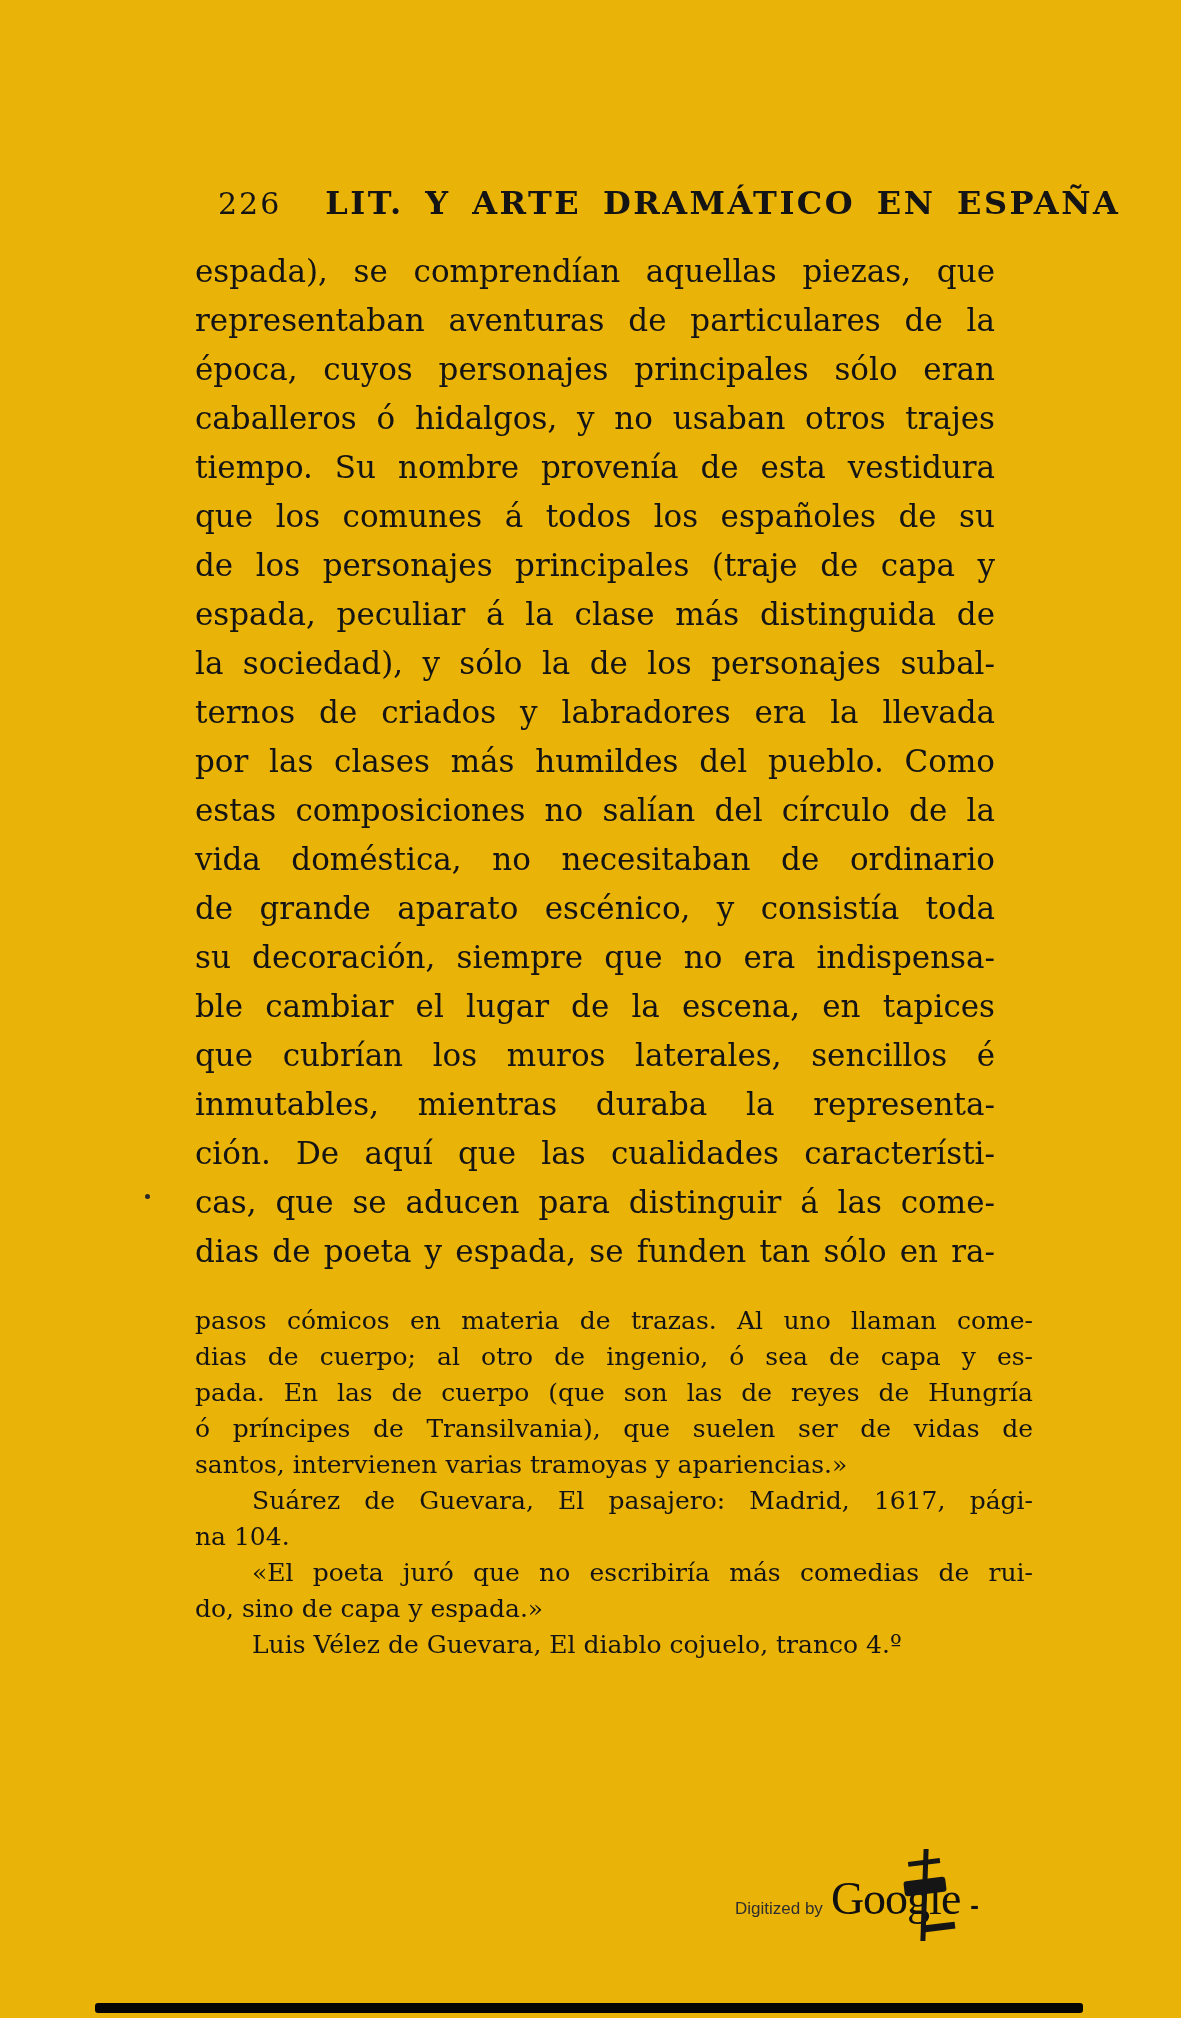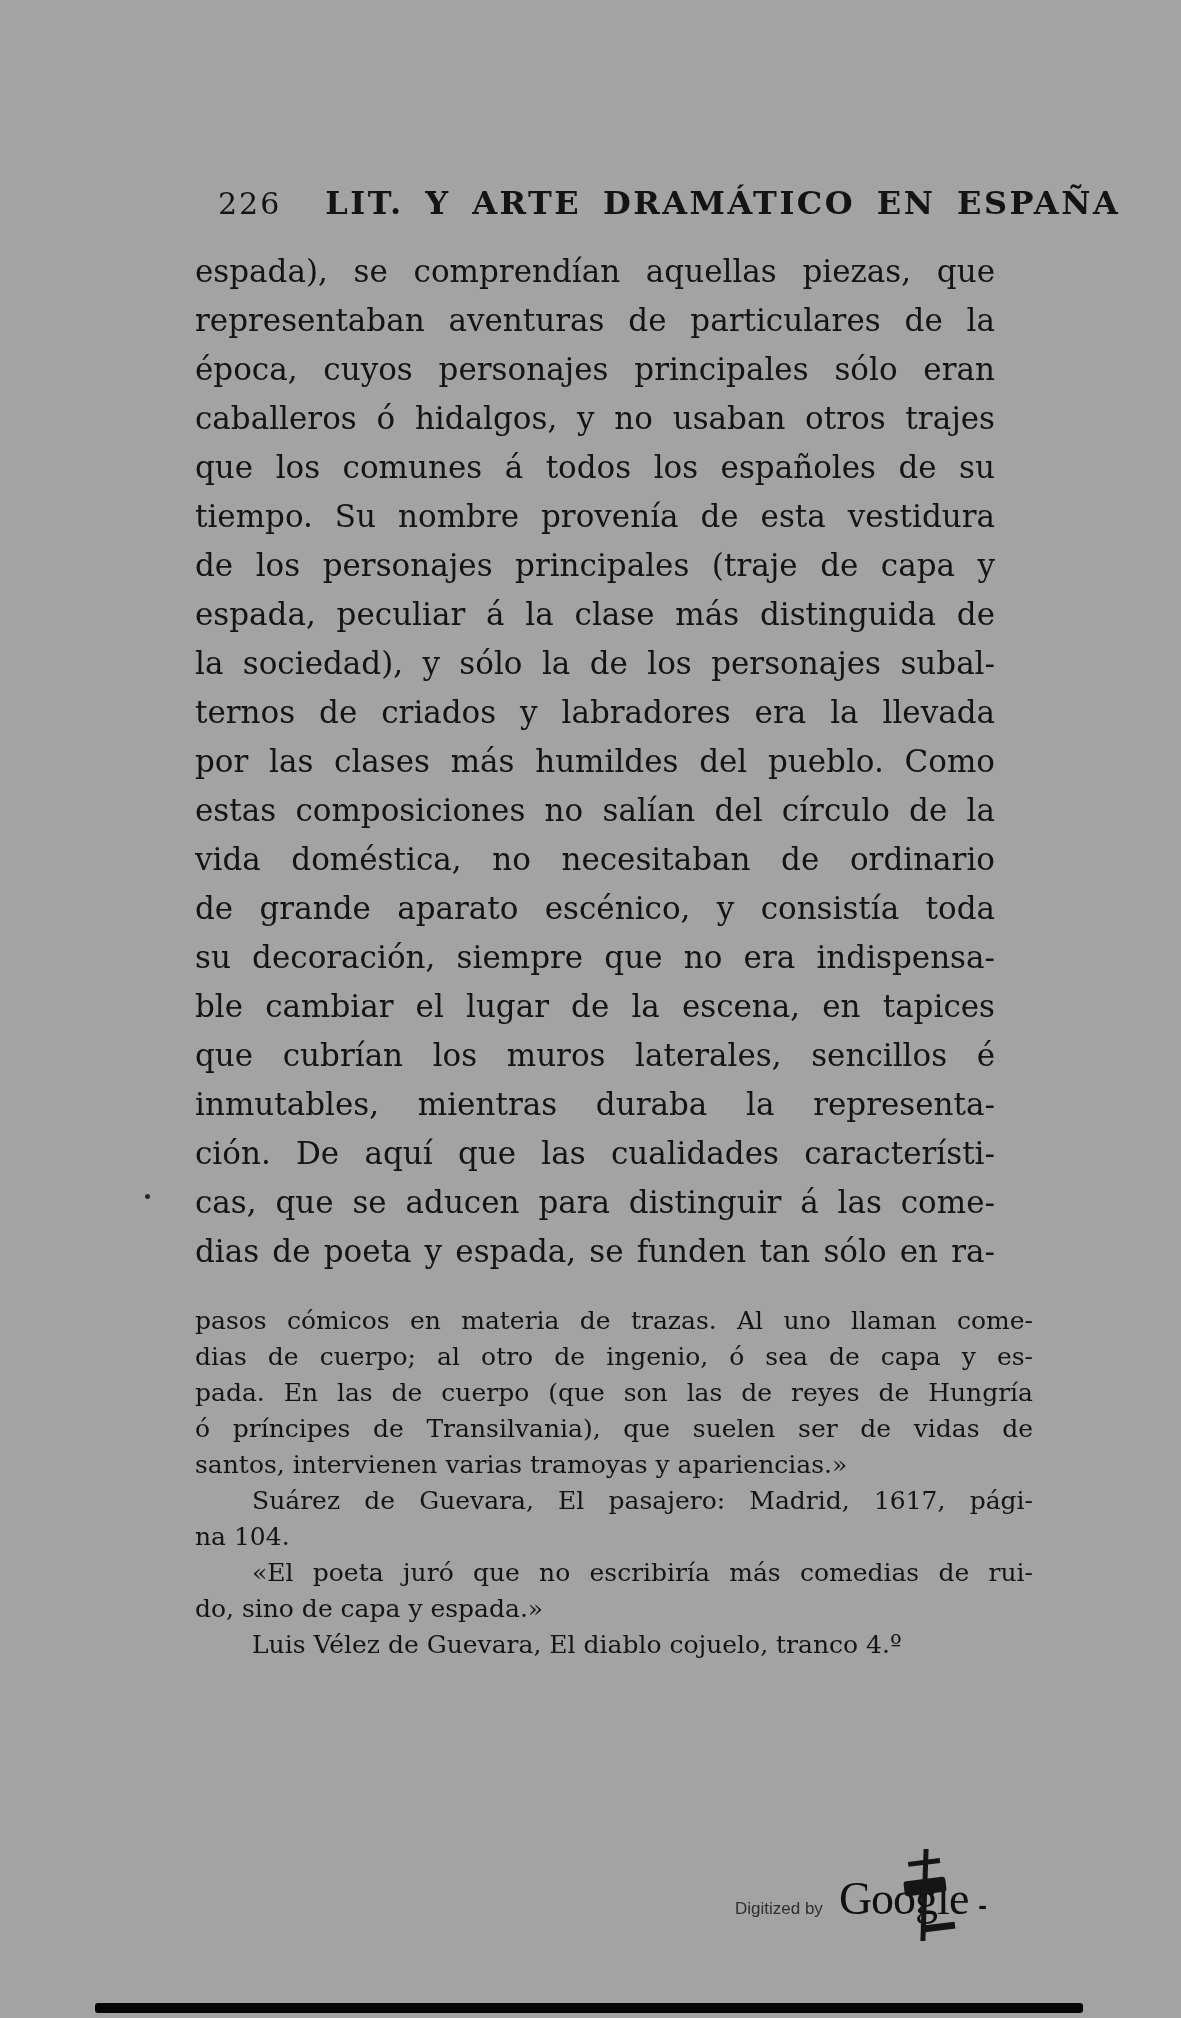--- a/index.html
+++ b/index.html
@@ -1,19 +1,19 @@
 <!DOCTYPE html>
 <html><head>
 <meta charset="utf-8">
 <style>
   html,body{margin:0;padding:0;background:#e8e8e8;}
   .page{
     position:relative;
     width:1181px;height:2018px;
-    background:#a3a3a3;
+    background:#eab308;
     overflow:hidden;
     font-family:"DejaVu Serif", serif;
     color:#141414;
   }
   
   .header{
     position:absolute;left:218px;top:186px;width:720px;
     display:flex;align-items:baseline;
     white-space:nowrap;
   }
@@ -45,21 +45,21 @@
     background:#2a2a2a;border-radius:50%;
   }
   
   .watermark{
     position:absolute;left:735px;top:1872px;
     display:flex;align-items:baseline;white-space:nowrap;
   }
   .wm-prefix{
     font-family:"Liberation Sans", sans-serif;
     font-size:17px;color:#2e2e2e;
-    margin-right:16px;
+    margin-right:8px;
     text-align:right;
   }
   .wm-logo{
     font-family:"Liberation Serif", serif;
     font-size:46px;color:#101010;letter-spacing:-1px;
   }
   .wm-dash{
     font-family:"Liberation Sans", sans-serif;
     font-size:26px;font-weight:bold;color:#101010;
     margin-left:10px;
@@ -89,22 +89,22 @@
   <div class="header">
     <span class="pagenum">226</span>
     <span class="runtitle">LIT. Y ARTE DRAMÁTICO EN ESPAÑA</span>
   </div>
 
   <div class="bodytext">
       <div class="line j"><span class="it">espada</span><span>), se comprendían aquellas piezas, que</span></div>
       <div class="line j"><span>representaban aventuras de particulares de la</span></div>
       <div class="line j"><span>época, cuyos personajes principales sólo eran</span></div>
       <div class="line j"><span>caballeros ó hidalgos, y no usaban otros trajes</span></div>
+      <div class="line j"><span>tiempo. Su nombre provenía de esta vestidura</span></div>
       <div class="line j"><span>que los comunes á todos los españoles de su</span></div>
-      <div class="line j"><span>tiempo. Su nombre provenía de esta vestidura</span></div>
       <div class="line j"><span>de los personajes principales (</span><span class="it">traje de capa y</span></div>
       <div class="line j"><span class="it">espada</span><span>, peculiar á la clase más distinguida de</span></div>
       <div class="line j"><span>la sociedad), y sólo la de los personajes subal-</span></div>
       <div class="line j"><span>ternos de criados y labradores era la llevada</span></div>
       <div class="line j"><span>por las clases más humildes del pueblo. Como</span></div>
       <div class="line j"><span>estas composiciones no salían del círculo de la</span></div>
       <div class="line j"><span>vida doméstica, no necesitaban de ordinario</span></div>
       <div class="line j"><span>de grande aparato escénico, y consistía toda</span></div>
       <div class="line j"><span>su decoración, siempre que no era indispensa-</span></div>
       <div class="line j"><span>ble cambiar el lugar de la escena, en tapices</span></div>

